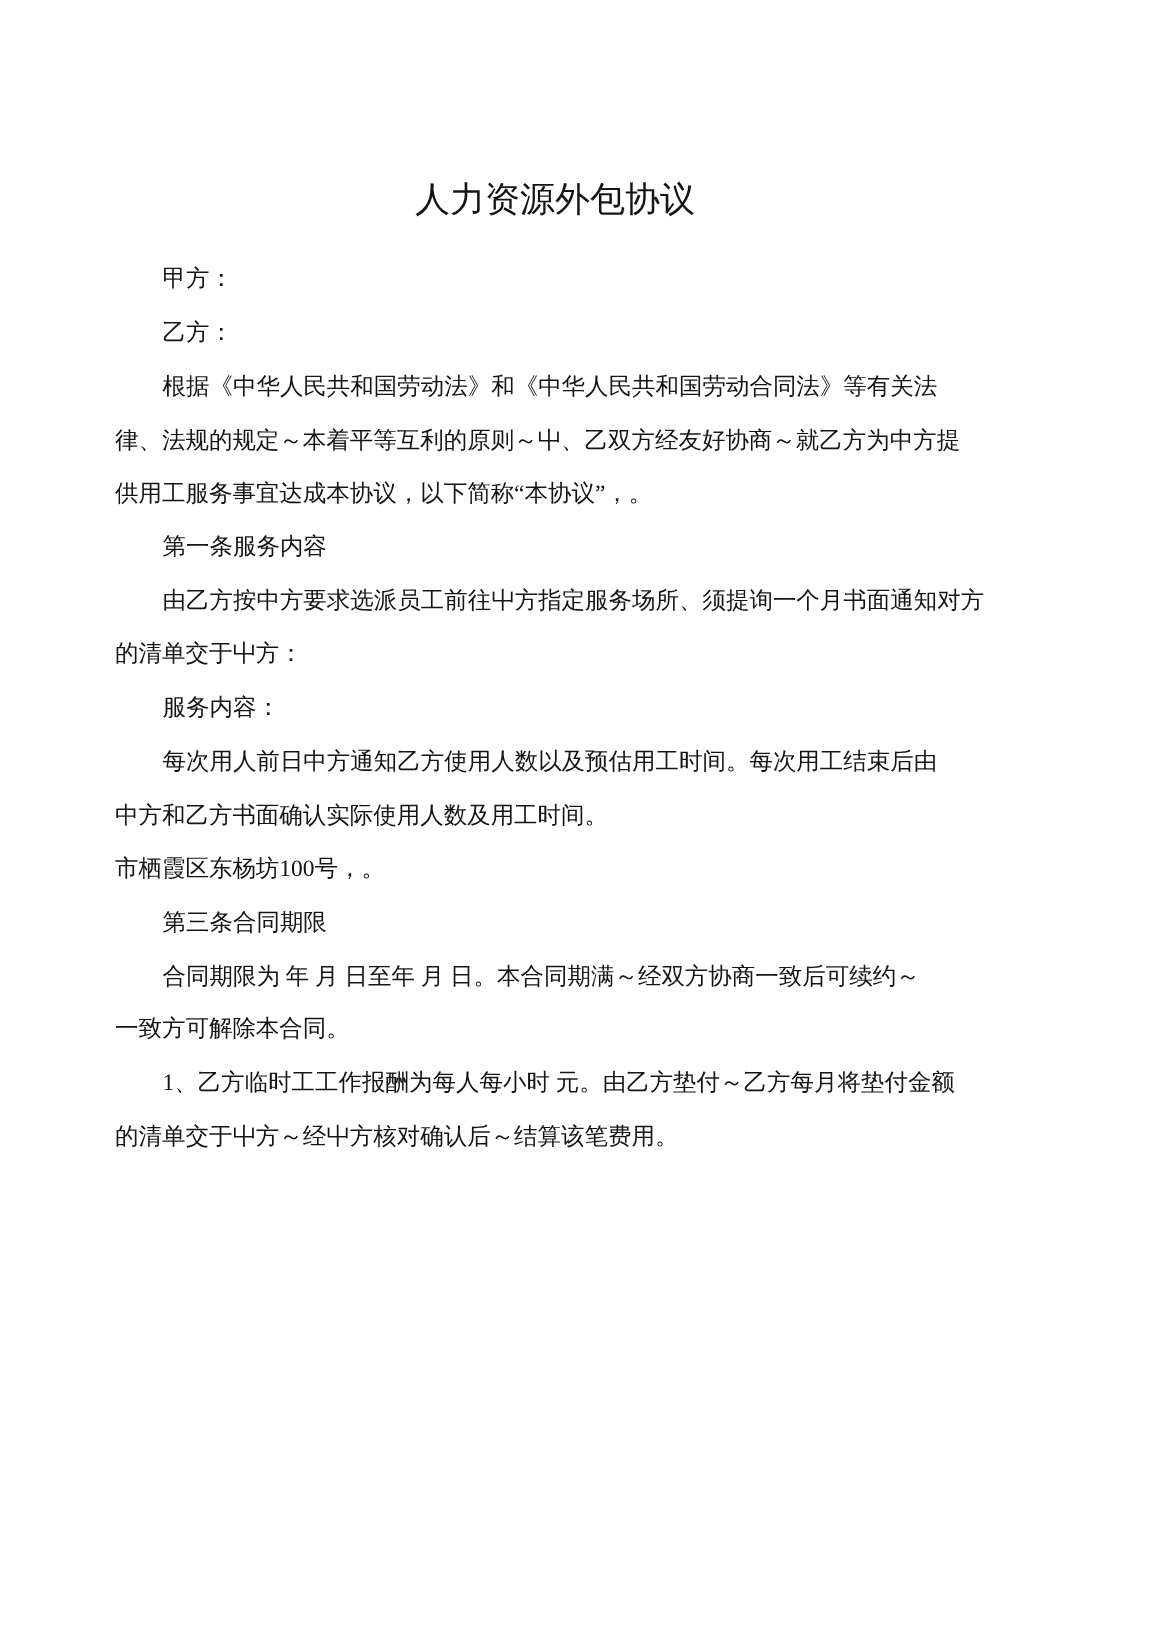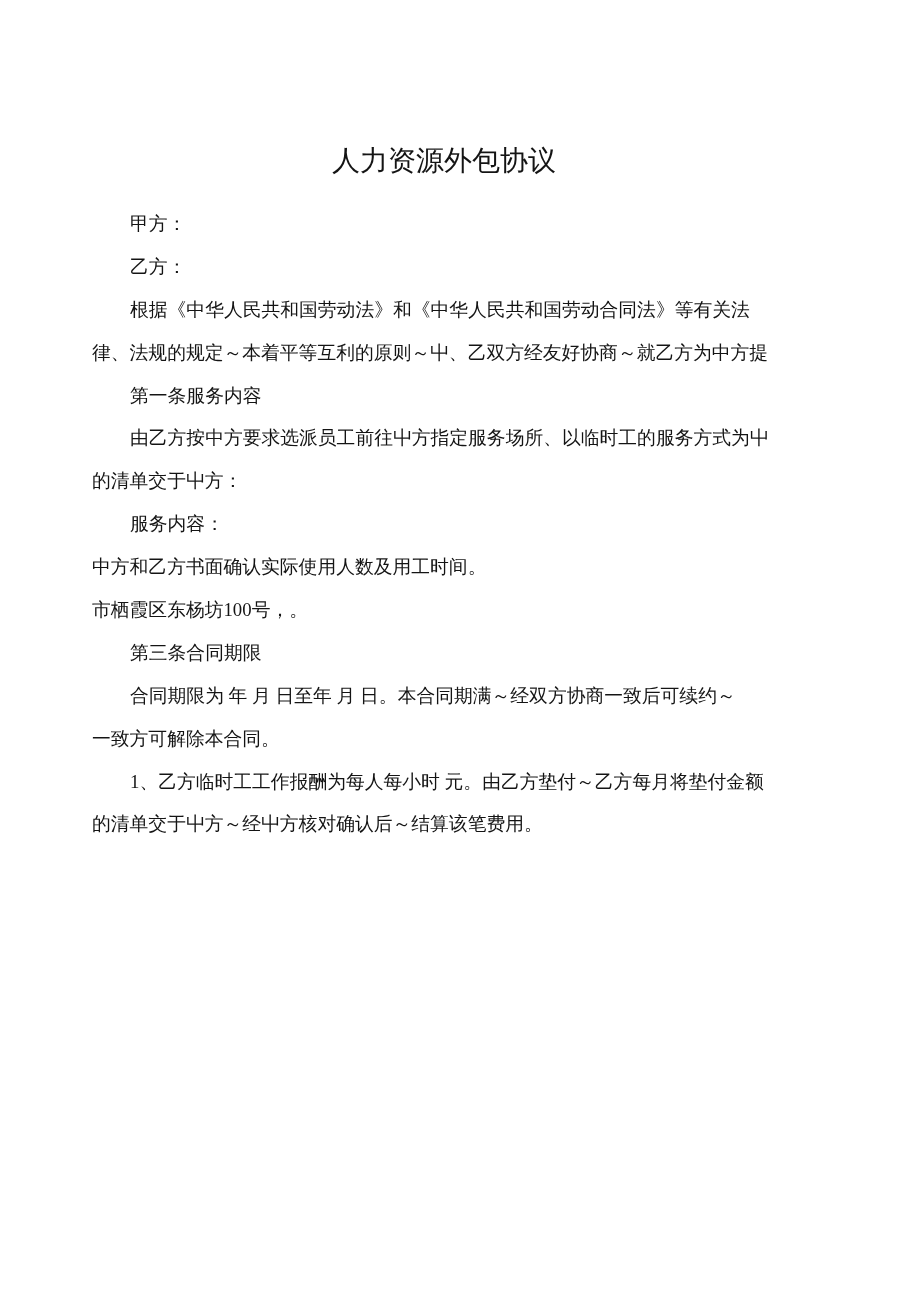--- a/index.html
+++ b/index.html
@@ -50,24 +50,26 @@
 </head>
 <body style="background: rgb(255, 255, 255); color: rgb(20, 20, 20);">
 
 <div class="page">
   <div class="doc-title">人力资源外包协议</div>
   <div class="doc-body">
       <div class="line indent">甲方：</div>
       <div class="line indent">乙方：</div>
       <div class="line indent">根据《中华人民共和国劳动法》和《中华人民共和国劳动合同法》等有关法</div>
       <div class="line">律、法规的规定～本着平等互利的原则～屮、乙双方经友好协商～就乙方为中方提</div>
+      <div class="line">供用工服务事宜达成本协议，以下简称“本协议”，。</div>
       <div class="line indent">第一条服务内容</div>
-      <div class="line indent">由乙方按中方要求选派员工前往屮方指定服务场所、以临时工的服务方式为屮</div>
+      <div class="line indent">由乙方按中方要求选派员工前往屮方指定服务场所、须提询一个月书面通知对方</div>
       <div class="line">的清单交于屮方：</div>
       <div class="line indent">服务内容：</div>
+      <div class="line indent">每次用人前日中方通知乙方使用人数以及预估用工时间。每次用工结束后由</div>
       <div class="line">中方和乙方书面确认实际使用人数及用工时间。</div>
       <div class="line">市栖霞区东杨坊100号，。</div>
       <div class="line indent">第三条合同期限</div>
       <div class="line indent">合同期限为 年 月 日至年 月 日。本合同期满～经双方协商一致后可续约～</div>
       <div class="line">一致方可解除本合同。</div>
       <div class="line indent">1、乙方临时工工作报酬为每人每小时 元。由乙方垫付～乙方每月将垫付金额</div>
       <div class="line">的清单交于屮方～经屮方核对确认后～结算该笔费用。</div>
     </div>
 </div>
 

